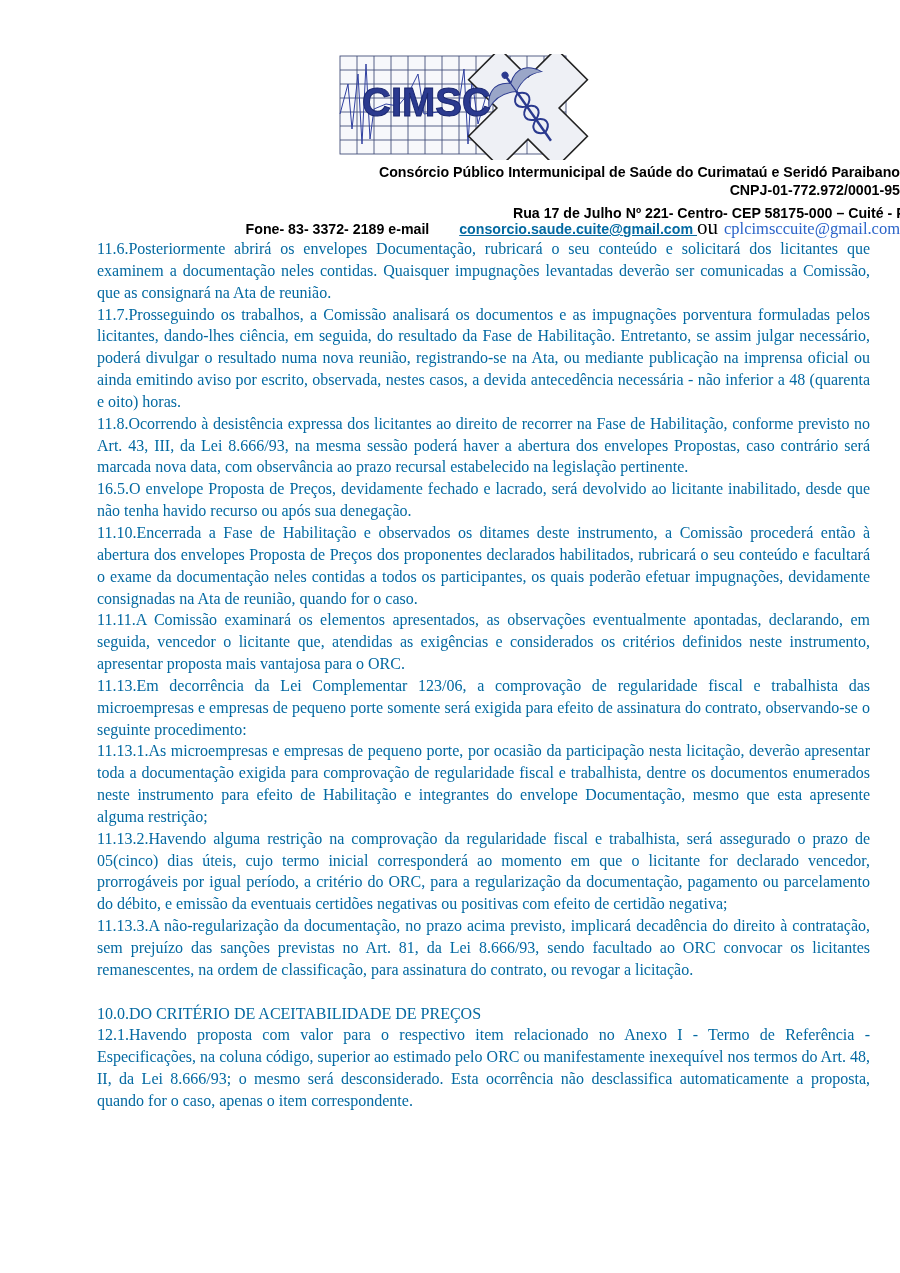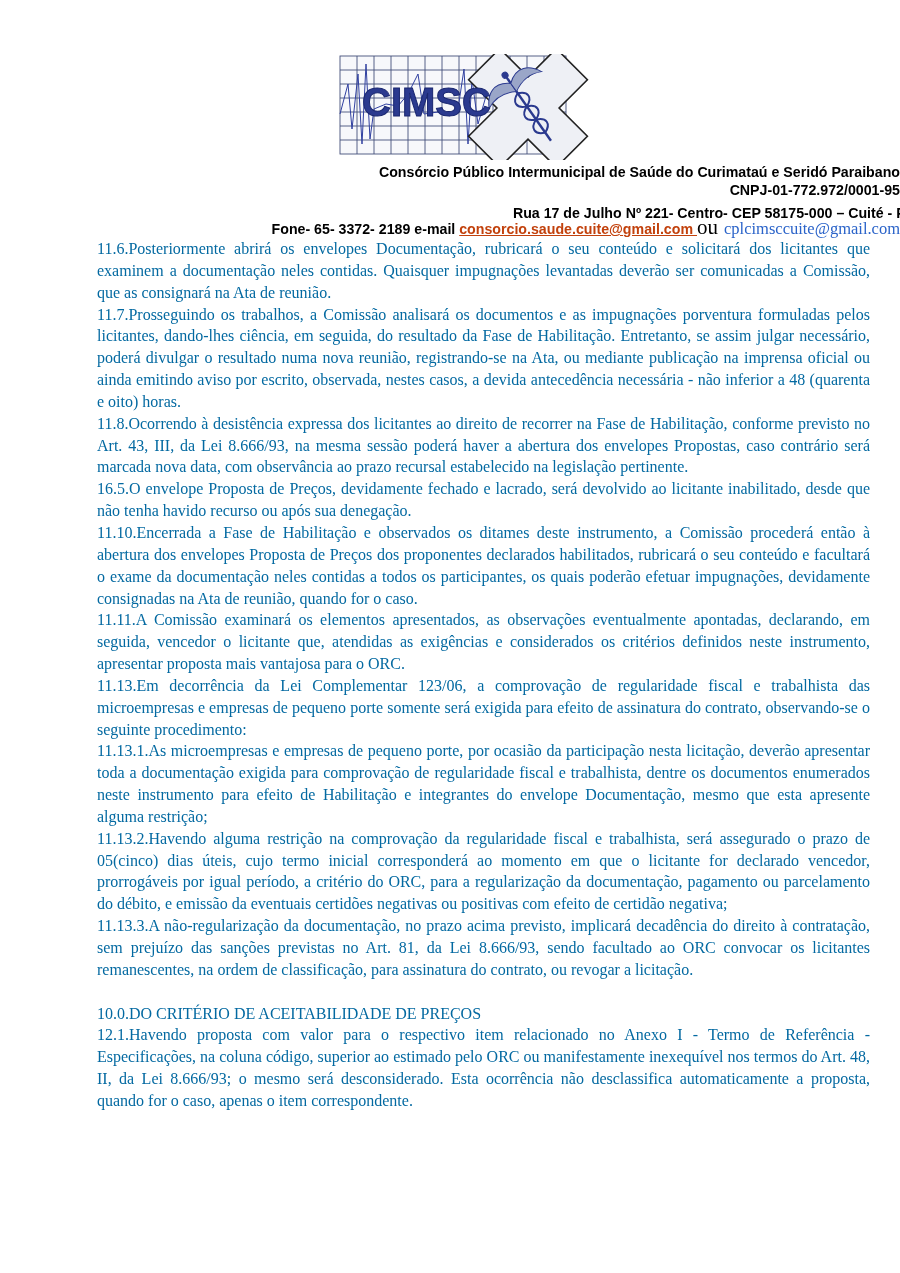--- a/index.html
+++ b/index.html
@@ -10,21 +10,21 @@
   .logo { position: absolute; left: 338px; top: 54px; width: 272px; height: 106px; }
   .logo svg { width: 100%; height: 100%; display: block; }
 
   
   .hdr { position: absolute; left: 0; width: 900px; text-align: right;
          font-family: "Liberation Sans", sans-serif; font-weight: bold; font-size: 14.2px; color: #000; line-height: 18px; }
   .hdr1 { top: 163px; }
   .hdr2 { top: 181px; }
   .hdr3 { top: 204px; padding-left: 16px; }
   .hdr4 { top: 218px; font-size: 14.2px; }
-  .hdr4 .mail1 { color: #c2410c; text-decoration: underline; font-weight: bold; }
+  .hdr4 .mail1 { color: #0369a1; text-decoration: underline; font-weight: bold; margin-left: 26px; }
   .hdr4 .ou { font-family: "Liberation Serif", serif; font-weight: normal; font-size: 21px; }
   .hdr4 .mail2 { font-family: "Liberation Serif", serif; font-weight: normal; font-size: 16.5px; color: #2a63c9; margin-left: 6px; }
 
   
   .body { position: absolute; left: 85px; top: 238px; width: 773px;
           font-family: "Liberation Serif", serif; font-size: 16px; line-height: 21.85px; color: #0369a1; margin-left: 12px; }
   .body p { margin: 0; text-align: justify; }
   .body .gap { height: 21.85px; }
 </style>
 </head>
@@ -72,21 +72,21 @@
       </g>
 
       <text x="24" y="62" font-family="'Liberation Sans', sans-serif" font-weight="bold" font-size="40" fill="#2b3a8f" stroke="#1a2770" stroke-width="1">CIMSC</text>
     </svg>
   </div>
 
   <div class="hdr hdr1">Consórcio Público Intermunicipal de Saúde do  Curimataú e Seridó Paraibano</div>
   <div class="hdr hdr2">CNPJ-01-772.972/0001-95</div>
   <div class="hdr hdr3">Rua 17 de Julho Nº 221- Centro- CEP 58175-000 – Cuité - PB</div>
   <div class="hdr hdr4">
-    <span>Fone- 65- 3372- 2189 e-mail </span><a class="mail1">consorcio.saude.cuite@gmail.com </a><span class="ou">ou</span><a class="mail2">cplcimsccuite@gmail.com</a>
+    <span>Fone- 83- 3372- 2189 e-mail </span><a class="mail1">consorcio.saude.cuite@gmail.com </a><span class="ou">ou</span><a class="mail2">cplcimsccuite@gmail.com</a>
   </div>
 
   <div class="body">
     <p>11.6.Posteriormente abrirá os envelopes Documentação, rubricará o seu conteúdo e solicitará dos licitantes que examinem a documentação neles contidas. Quaisquer impugnações levantadas deverão ser comunicadas a Comissão, que as consignará na Ata de reunião.</p>
     <p>11.7.Prosseguindo os trabalhos, a Comissão analisará os documentos e as impugnações porventura formuladas pelos licitantes, dando-lhes ciência, em seguida, do resultado da Fase de Habilitação. Entretanto, se assim julgar necessário, poderá divulgar o resultado numa nova reunião, registrando-se na Ata, ou mediante publicação na imprensa oficial ou ainda emitindo aviso por escrito, observada, nestes casos, a devida antecedência necessária - não inferior a 48 (quarenta e oito) horas.</p>
     <p>11.8.Ocorrendo à desistência expressa dos licitantes ao direito de recorrer na Fase de Habilitação, conforme previsto no Art. 43, III, da Lei 8.666/93, na mesma sessão poderá haver a abertura dos envelopes Propostas, caso contrário será marcada nova data, com observância ao prazo recursal estabelecido na legislação pertinente.</p>
     <p>16.5.O envelope Proposta de Preços, devidamente fechado e lacrado, será devolvido ao licitante inabilitado, desde que não tenha havido recurso ou após sua denegação.</p>
     <p>11.10.Encerrada a Fase de Habilitação e observados os ditames deste instrumento, a Comissão procederá então à abertura dos envelopes Proposta de Preços dos proponentes declarados habilitados, rubricará o seu conteúdo e facultará o exame da documentação neles contidas a todos os participantes, os quais poderão efetuar impugnações, devidamente consignadas na Ata de reunião, quando for o caso.</p>
     <p>11.11.A Comissão examinará os elementos apresentados, as observações eventualmente apontadas, declarando, em seguida, vencedor o licitante que, atendidas as exigências e considerados os critérios definidos neste instrumento, apresentar proposta mais vantajosa para o ORC.</p>
     <p>11.13.Em decorrência da Lei Complementar 123/06, a comprovação de regularidade fiscal e trabalhista das microempresas e empresas de pequeno porte somente será exigida para efeito de assinatura do contrato, observando-se o seguinte procedimento:</p>

